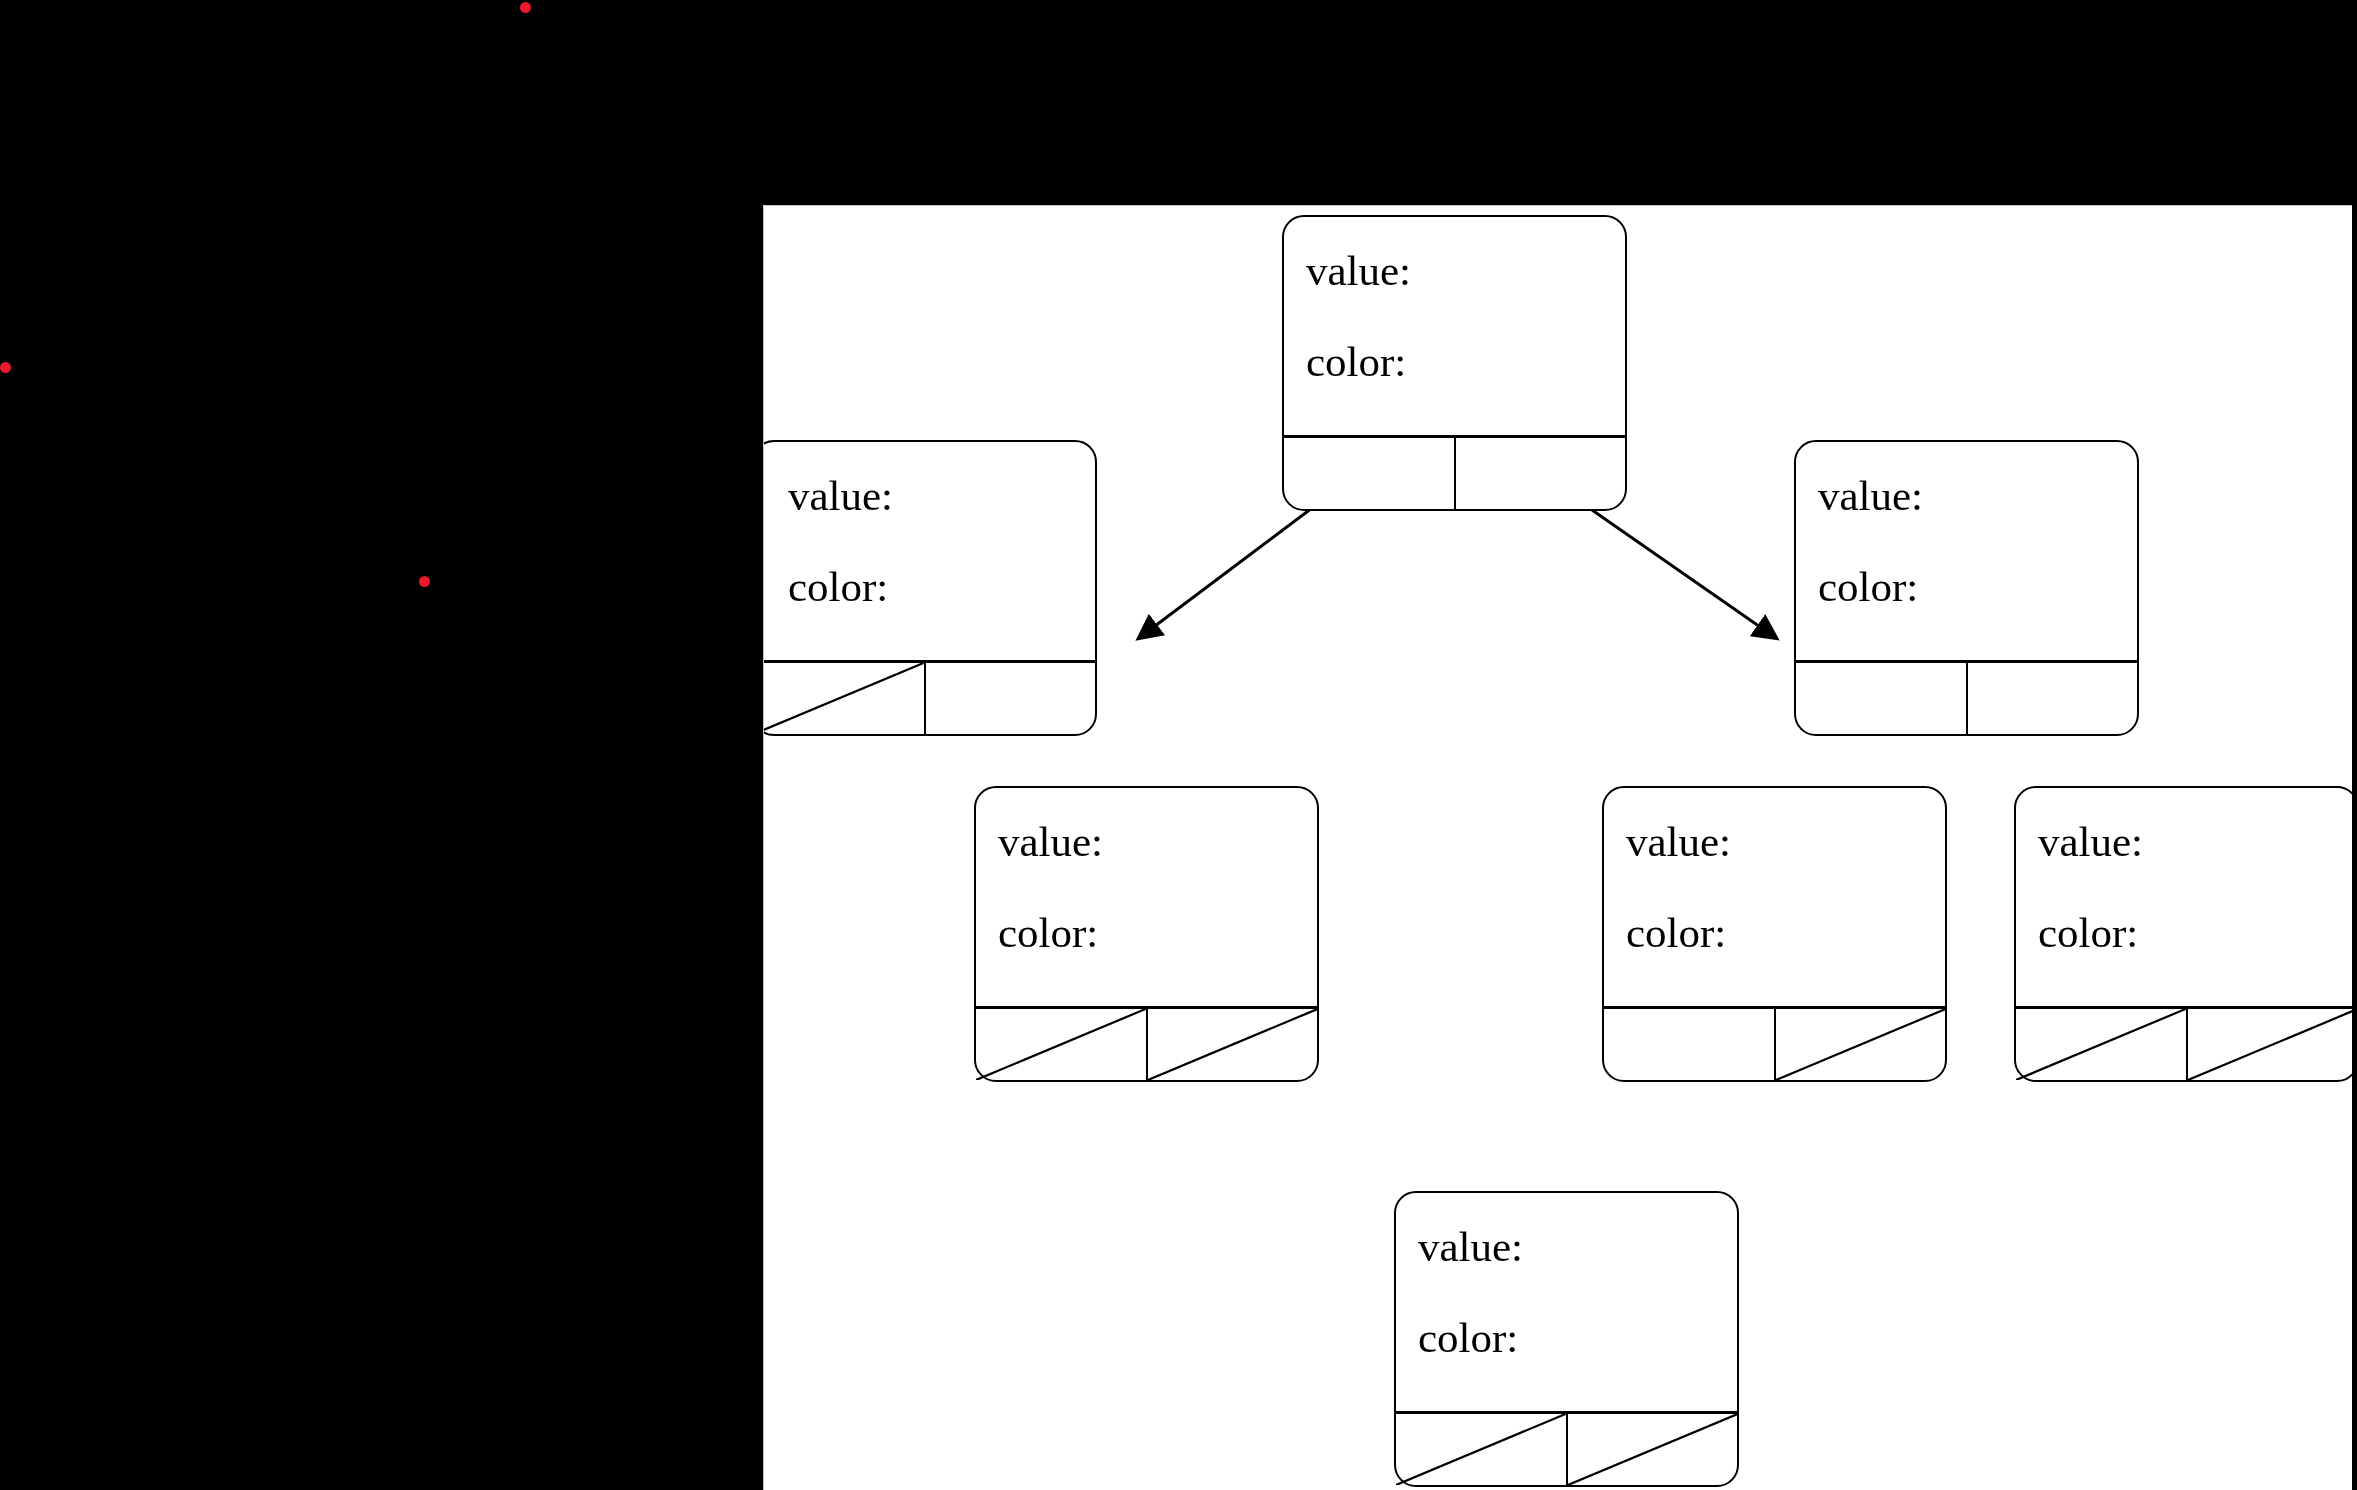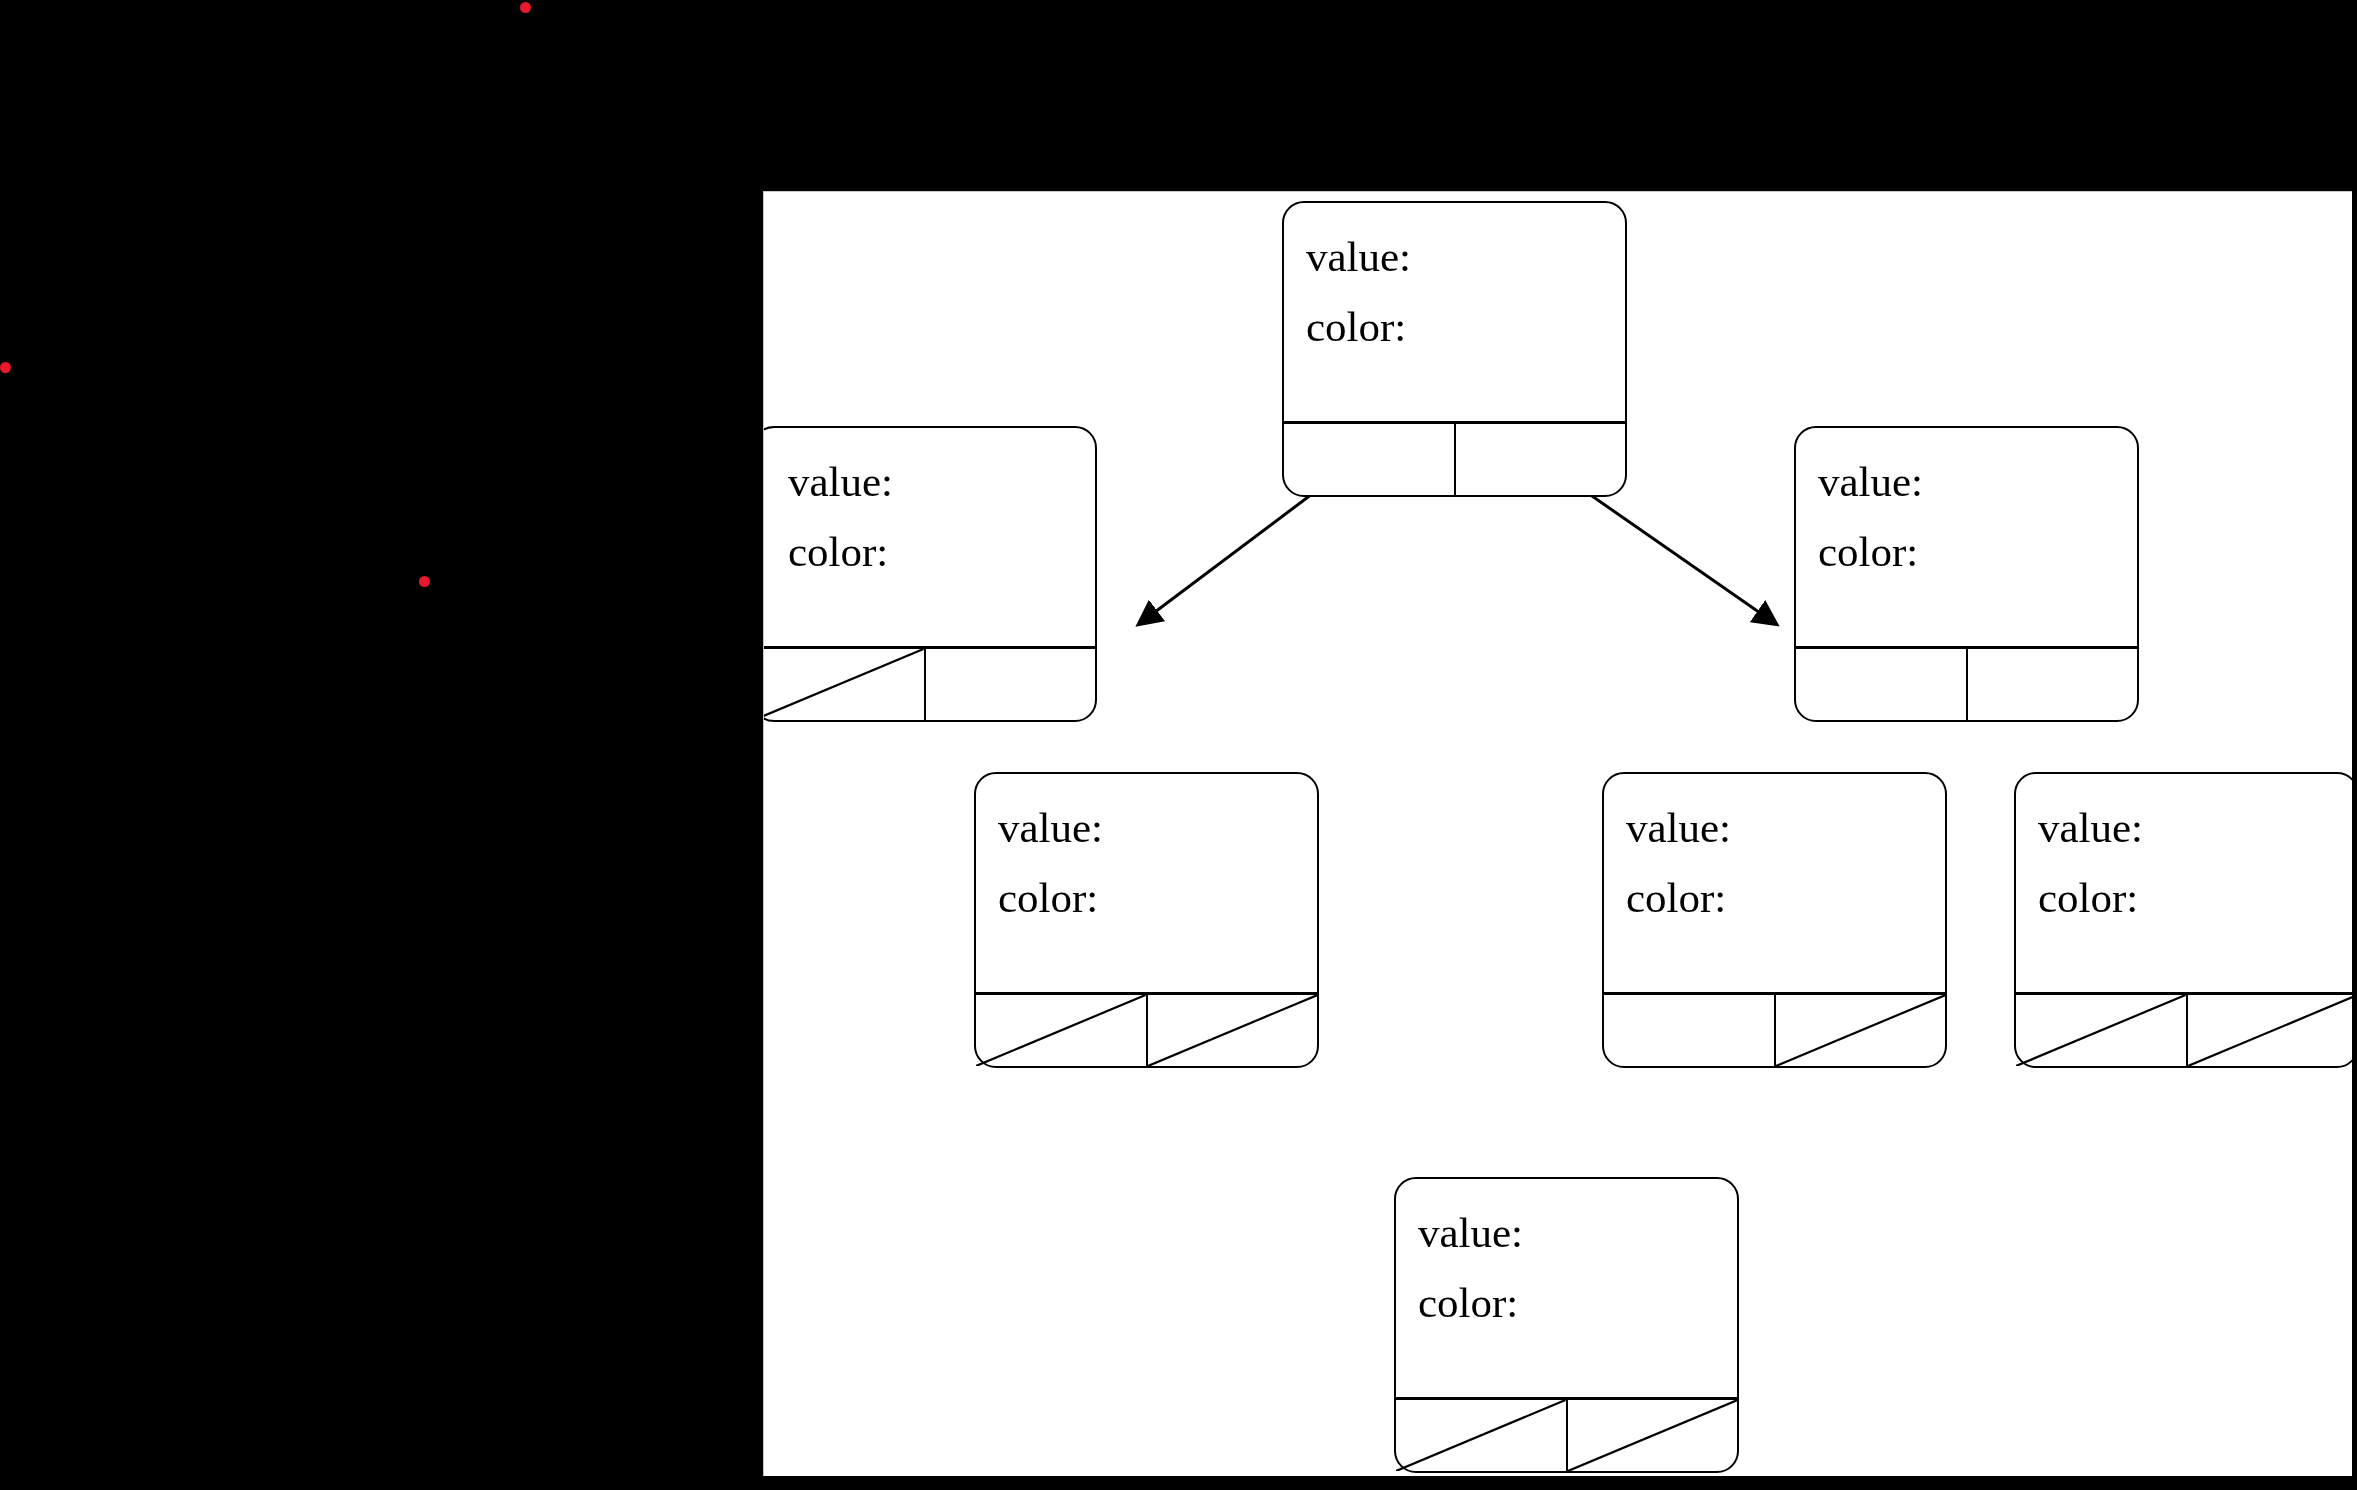--- a/index.html
+++ b/index.html
@@ -19,21 +19,21 @@
   .red-dot {
     position: absolute;
     width: 11px;
     height: 11px;
     border-radius: 50%;
     background: #e8192c;
   }
   #canvas-panel {
     position: absolute;
     left: 763px;
-    top: 191px;
+    top: 205px;
     width: 1589px;
     height: 1285px;
     background: #ffffff;
     border: 1px solid #c8c8c8;
     border-right: none;
     border-bottom: none;
     overflow: hidden;
     box-sizing: border-box;
   }
   #right-strip {
@@ -66,21 +66,21 @@
     right: 0;
     padding-left: 22px;
   }
   .field-line {
     font-size: 43px;
     line-height: 1;
     color: #000000;
     white-space: nowrap;
   }
   .field-value { margin-top: 32px; }
-  .field-color { margin-top: 27px; }
+  .field-color { margin-top: 48px; }
   .ptr-bar {
     position: absolute;
     left: 0;
     right: 0;
     bottom: 0;
     height: 71px;
     border-top: 3px solid #000000;
     display: flex;
   }
   .ptr-cell {

